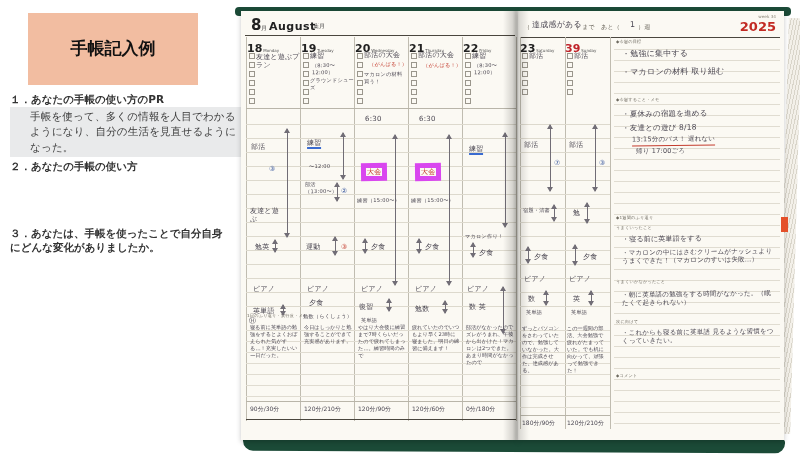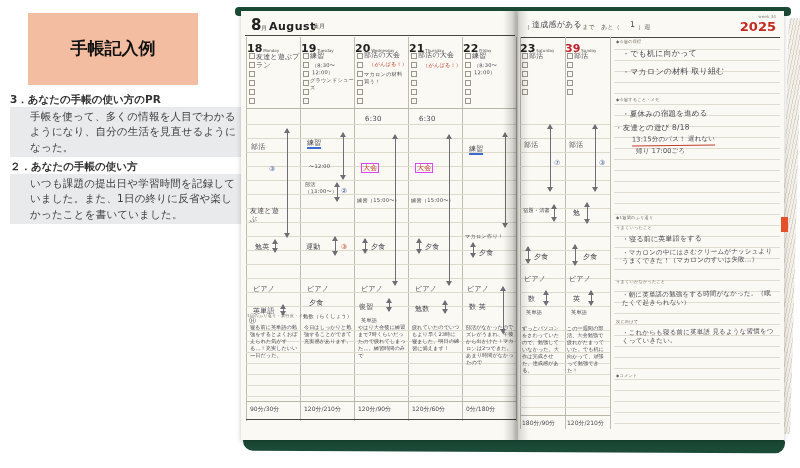--- a/index.html
+++ b/index.html
@@ -36,21 +36,21 @@
   .dnum.sun{color:#c0242b;}
   .dwd{font-size:4px;color:#555;margin-left:1px;}
   .cbs{position:absolute;left:2px;top:16px;display:flex;flex-direction:column;gap:3px;}
   .cb{width:4px;height:4px;border:1px solid #9a968c;background:#fbf9f3;}
   .plabel{font-size:4.2px;color:#6e6a60;letter-spacing:.2px;}
   
   .hw{position:absolute;font-size:7px;color:#4b4752;line-height:1.2;letter-spacing:.2px;transform:rotate(-.7deg);}
   .hw-s{font-size:5.2px;line-height:1.25;}
   .red{color:#c43c2e;}
   .blue{color:#3b5aa0;}
-  .redbox{border:1px solid #d946ef;color:#c43c2e;padding:0 1px;}
+  .redbox{border:5px solid #d946ef;color:#c43c2e;padding:0 1px;}
   .blueline{border-bottom:2px solid #3a6bd0;}
   .redul{border-bottom:1.5px solid #c43c2e;padding-bottom:1px;}
   .mark{position:absolute;font-size:7px;}
   .arrv{position:absolute;width:1px;background:currentColor;color:#716d76;}
   .arrv::before{content:"";position:absolute;left:-3px;top:-4px;border:3px solid transparent;border-bottom:5px solid currentColor;}
   .arrv::after{content:"";position:absolute;left:-3px;bottom:-4px;border:3px solid transparent;border-top:5px solid currentColor;}
   .note{position:absolute;font-size:5.2px;color:#4b4752;line-height:1.35;transform:rotate(-.5deg);}
   .timehw{position:absolute;font-size:6px;color:#4b4752;white-space:nowrap;}
   .tab{position:absolute;right:-4px;top:206px;width:7px;height:15px;background:#e4502a;}
   .year{font-size:13px;font-weight:bold;color:#c22a23;}
@@ -58,26 +58,26 @@
 </style>
 </head>
 <body>
 
 <div id="canvas">
 
   <div class="title-box">
     <span>手帳記入例</span>
   </div>
 
-  <div class="sec-head" style="top:92px">3．あなたの手帳の使い方のPR</div>
+  <div class="sec-head" style="top:92px">１．あなたの手帳の使い方のPR</div>
   <div class="sec-body" style="top:107px">手帳を使って、多くの情報を人目でわかるようになり、自分の生活を見直せるようになった。</div>
 
   <div class="sec-head" style="top:159px">２．あなたの手帳の使い方</div>
-  <div class="sec-body" style="top:174px">いつも課題の提出日や学習時間を記録していました。また、1日の終りに反省や楽しかったことを書いていました。</div>
-
+
+  <div class="sec-head" style="top:226px">３．あなたは、手帳を使ったことで自分自身にどんな変化がありましたか。</div>
 
   <div class="photo">
     <div class="cover" style="left:2px;top:5px;width:556px;height:9px"></div>
     <div class="cover" style="left:10px;top:436px;width:542px;height:14px;border-radius:3px 3px 10px 10px;transform:rotate(.3deg)"></div>
     <div class="stack"></div>
 
     <div class="page page-l">
 
       <span class="mnum" style="position:absolute;left:10px;top:5px">8</span>
       <span class="msmall" style="position:absolute;left:20px;top:13px">月</span>
@@ -243,25 +243,25 @@
       <div class="vline" style="left:2px;top:26px;height:392px"></div>
       <div class="vline" style="left:47px;top:26px;height:392px"></div>
       <div class="vline" style="left:92px;top:26px;height:392px"></div>
       <div class="ruled" style="position:absolute;left:2px;top:100px;width:90px;height:200px"></div>
       <div class="ruled11" style="position:absolute;left:2px;top:309px;width:90px;height:90px"></div>
       <div class="thinline" style="left:2px;top:404px;width:90px"></div>
 
       <div class="ruled11" style="position:absolute;left:96px;top:28px;width:166px;height:390px"></div>
       <div style="position:absolute;left:96px;top:28px;width:166px;height:392px">
         <span class="plabel" style="position:absolute;left:2px;top:0px">◆今週の目標</span>
-        <span class="hw" style="left:8px;top:10px;font-size:8px">・でも机に向かって</span>
+        <span class="hw" style="left:8px;top:10px;font-size:8px">・勉強に集中する</span>
         <span class="hw" style="left:8px;top:28px;font-size:8px">・マカロンの材料 取り組む</span>
         <span class="plabel" style="position:absolute;left:2px;top:58px">◆今週すること・メモ</span>
         <span class="hw" style="left:8px;top:70px;font-size:7.5px">・夏休みの宿題を進める</span>
-        <span class="hw" style="left:1px;top:84px;font-size:7.5px">・友達との遊び 8/18</span>
+        <span class="hw" style="left:8px;top:84px;font-size:7.5px">・友達との遊び 8/18</span>
         <span class="hw redul" style="left:18px;top:97px;font-size:6.5px">13:15分のバス！ 遅れない</span>
         <span class="hw" style="left:22px;top:109px;font-size:6.5px">帰り 17:00ごろ</span>
         <span class="plabel" style="position:absolute;left:2px;top:176px">◆1週間のふり返り</span>
         <span class="plabel" style="position:absolute;left:2px;top:186px">うまくいったこと</span>
         <span class="hw" style="left:8px;top:196px;font-size:7px">・寝る前に英単語をする</span>
         <span class="hw" style="left:8px;top:210px;width:154px;font-size:6.5px">・マカロンの中にはさむクリームがナッシュよりうまくできた！（マカロンのすいは失敗…）</span>
         <span class="plabel" style="position:absolute;left:2px;top:240px">うまくいかなかったこと</span>
         <span class="hw" style="left:8px;top:252px;width:154px;font-size:6.5px">・朝に英単語の勉強をする時間がなかった。（眠たくて起きられない）</span>
         <span class="plabel" style="position:absolute;left:2px;top:280px">次に向けて</span>
         <span class="hw" style="left:8px;top:290px;width:154px;font-size:6.5px">・これからも寝る前に英単語 見るような習慣をつくっていきたい。</span>

